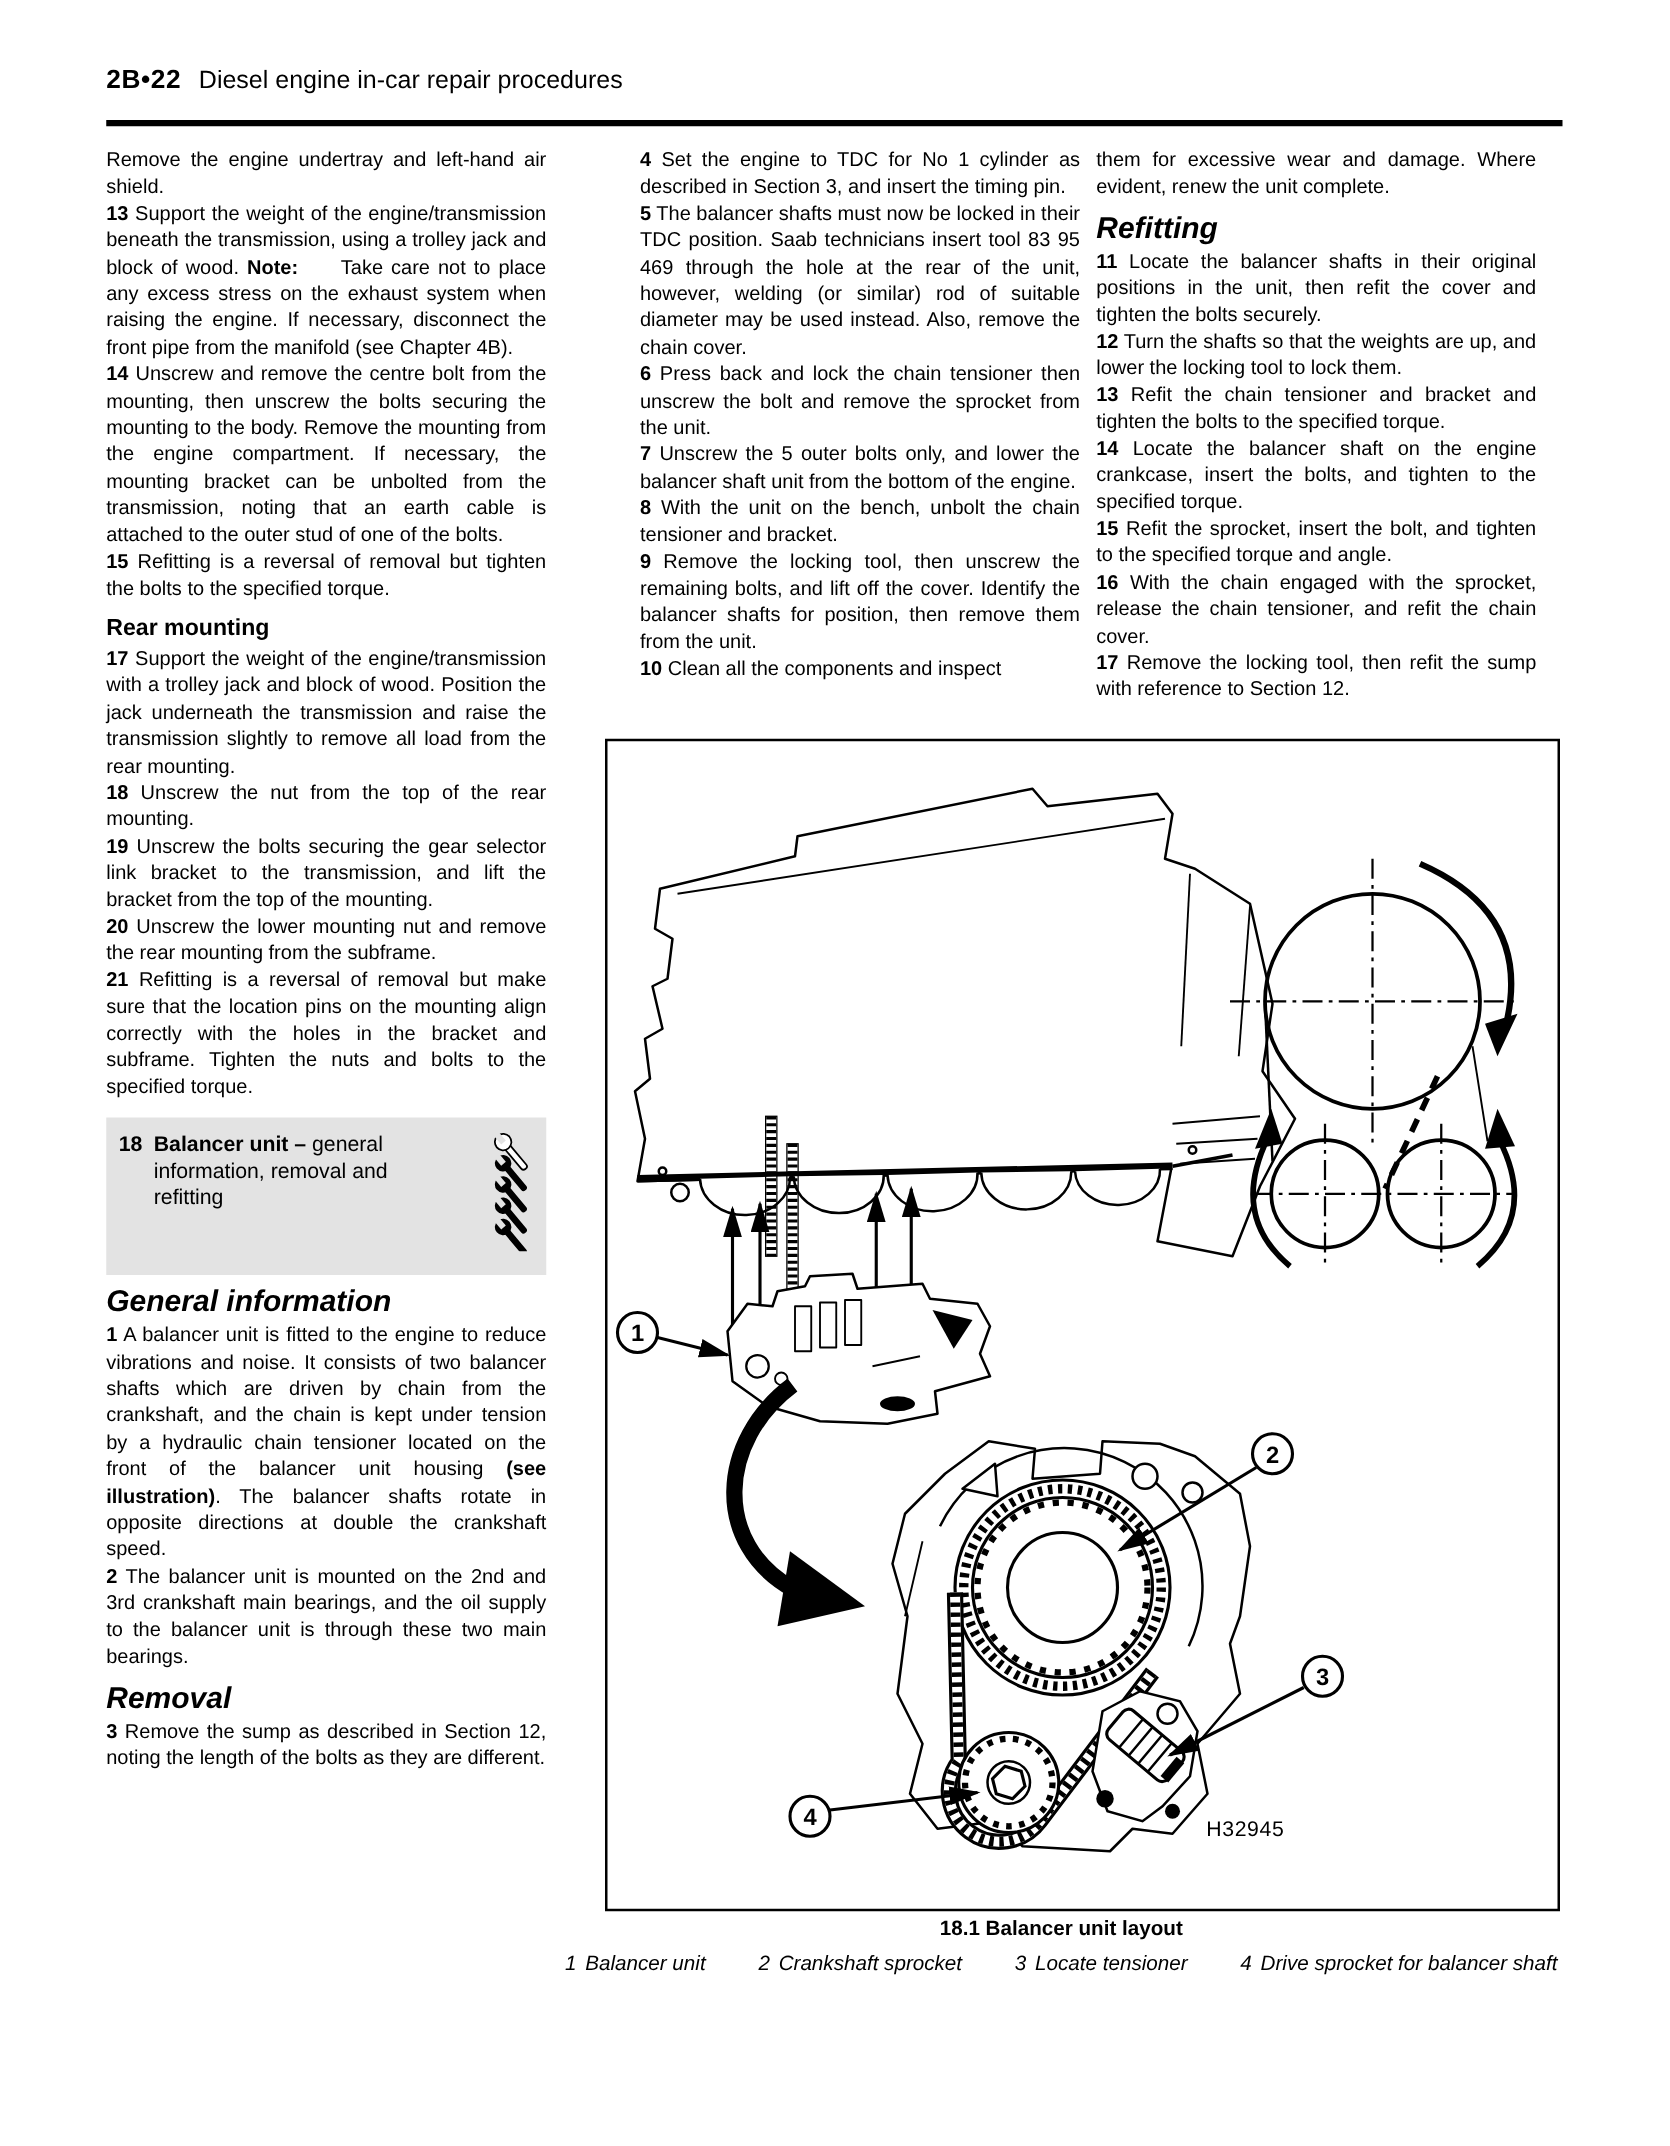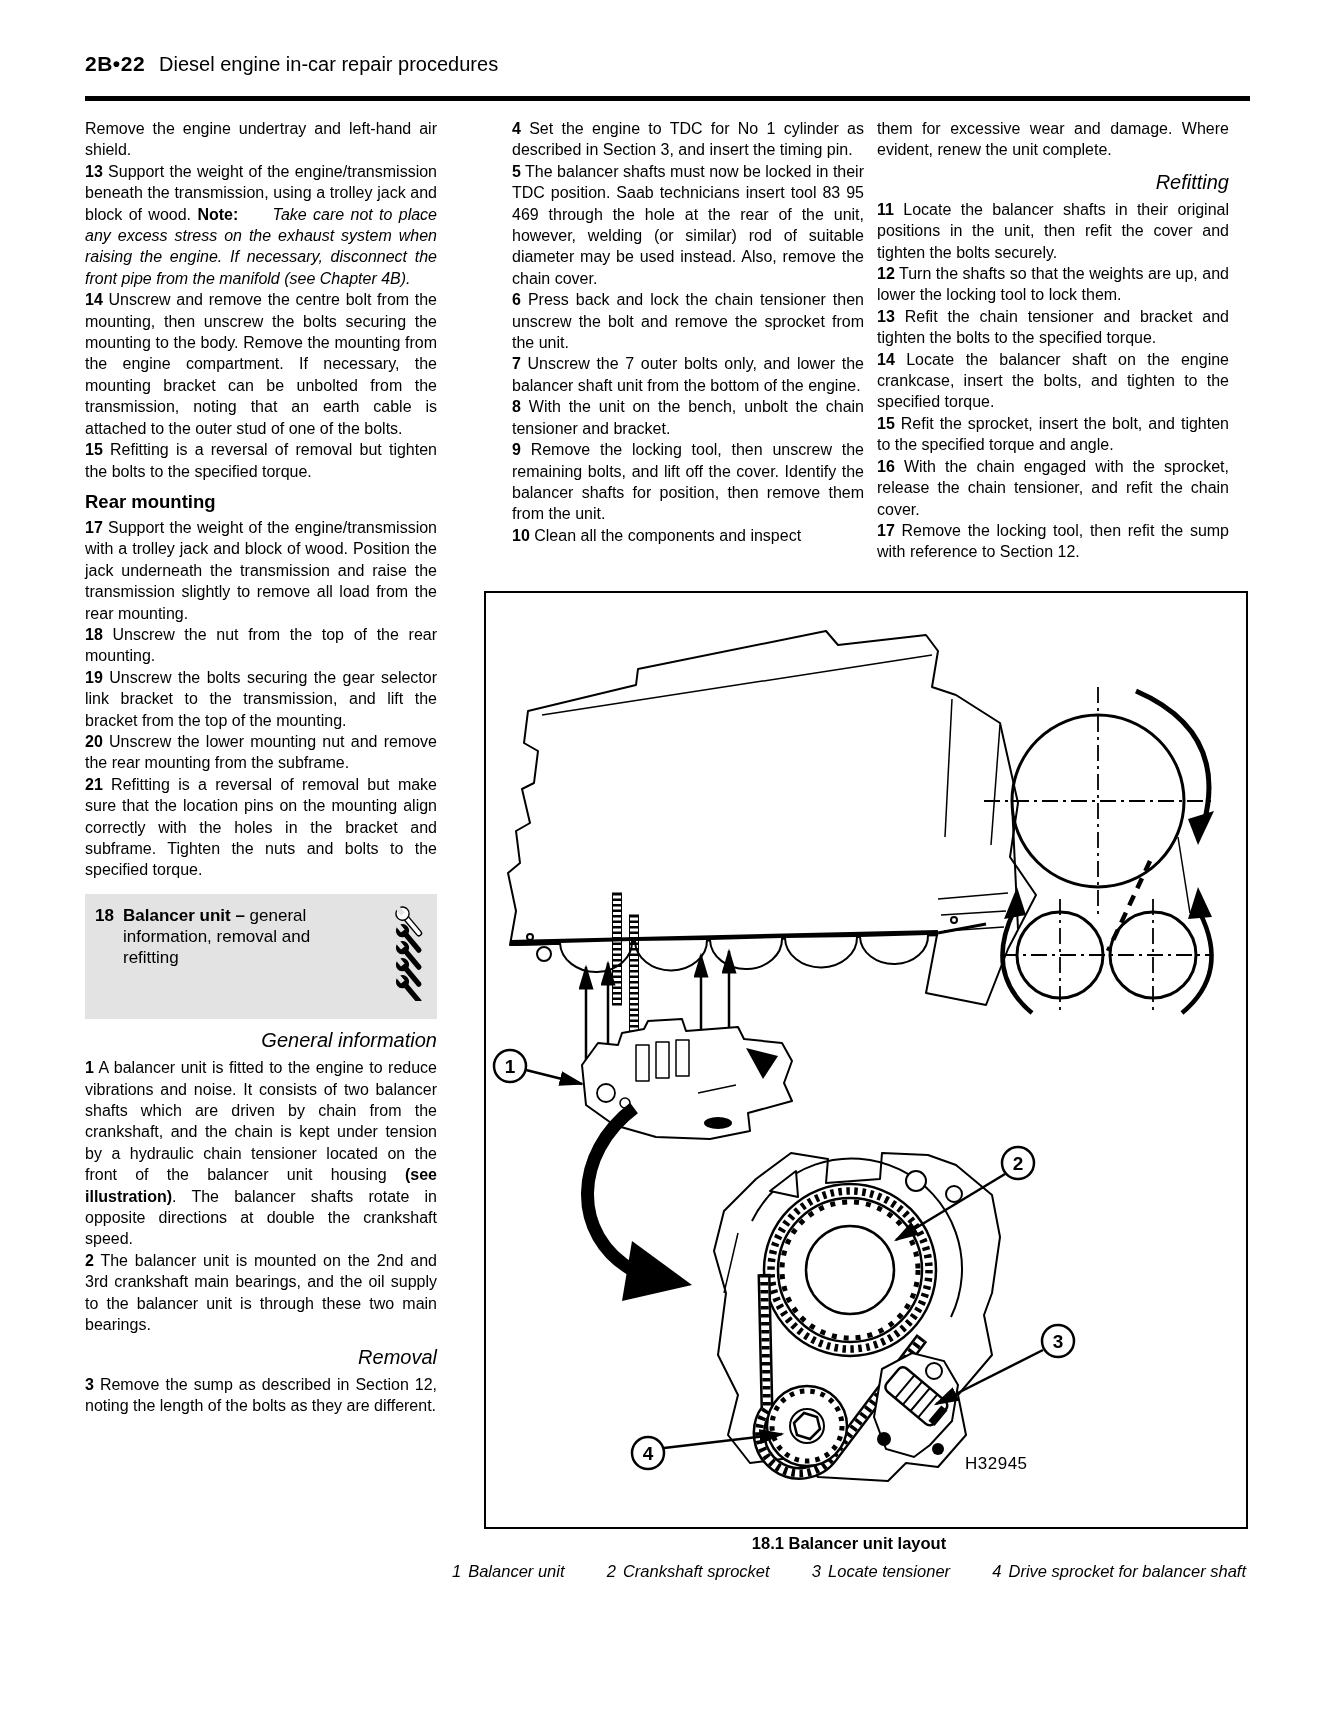--- a/index.html
+++ b/index.html
@@ -12,23 +12,23 @@
   .header-rule{position:absolute;left:85px;top:96px;width:1165px;height:5px;background:#000;}
   
   .col{position:absolute;top:118px;width:352px;font-size:16px;line-height:21.4px;
        text-align:justify;}
   #col-left{left:85px;}
   #col-middle{left:512px;}
   #col-right{left:877px;}
   .para{margin:0;}
   .seg-n{font-style:normal;font-weight:normal;}
   .seg-b{font-weight:bold;}
-  .seg-i{font-style:italic;margin-left:28px;}
+  .seg-i{margin-left:28px;}
   .h1{font-weight:bold;font-size:18.5px;margin:9px 0 4px;text-align:left;line-height:22px;}
-  .h2{font-weight:normal;font-style:italic;font-size:20px;margin:10px 0 5px;text-align:right;line-height:23px;}
+  .h2{font-weight:bold;font-style:italic;font-size:24px;margin:10px 0 5px;text-align:left;line-height:23px;}
   
   .section-box{background:#e3e3e3;margin:13px 0 9px;padding:11px 6px 13px 10px;
                display:flex;align-items:flex-start;text-align:left;}
   .sb-num{font-weight:bold;font-size:17px;width:28px;flex:0 0 28px;line-height:21px;}
   .sb-title{width:226px;font-size:17px;line-height:21px;}
   .sb-icons{margin-left:auto;margin-right:2px;}
   
   .figure-frame{position:absolute;left:484px;top:591px;width:760px;height:934px;
                 border:2px solid #000;background:#fff;}
   .figure-frame svg{display:block;}
@@ -98,21 +98,21 @@
       <div class="h2">General information</div>
       <p class="para"><span class="seg-b">1</span><span class="seg-n"> A balancer unit is fitted to the engine to reduce vibrations and noise. It consists of two balancer shafts which are driven by chain from the crankshaft, and the chain is kept under tension by a hydraulic chain tensioner located on the front of the balancer unit housing </span><span class="seg-b">(see illustration)</span><span class="seg-n">. The balancer shafts rotate in opposite directions at double the crankshaft speed.</span></p>
       <p class="para"><span class="seg-b">2</span><span class="seg-n"> The balancer unit is mounted on the 2nd and 3rd crankshaft main bearings, and the oil supply to the balancer unit is through these two main bearings.</span></p>
       <div class="h2">Removal</div>
       <p class="para"><span class="seg-b">3</span><span class="seg-n"> Remove the sump as described in Section 12, noting the length of the bolts as they are different.</span></p>
     </div>
   <div class="col" id="col-middle">
       <p class="para"><span class="seg-b">4</span><span class="seg-n"> Set the engine to TDC for No 1 cylinder as described in Section 3, and insert the timing pin.</span></p>
       <p class="para"><span class="seg-b">5</span><span class="seg-n"> The balancer shafts must now be locked in their TDC position. Saab technicians insert tool 83 95 469 through the hole at the rear of the unit, however, welding (or similar) rod of suitable diameter may be used instead. Also, remove the chain cover.</span></p>
       <p class="para"><span class="seg-b">6</span><span class="seg-n"> Press back and lock the chain tensioner then unscrew the bolt and remove the sprocket from the unit.</span></p>
-      <p class="para"><span class="seg-b">7</span><span class="seg-n"> Unscrew the 7 outer bolts only, and lower the balancer shaft unit from the bottom of the engine.</span></p>
+      <p class="para"><span class="seg-b">7</span><span class="seg-n"> Unscrew the 5 outer bolts only, and lower the balancer shaft unit from the bottom of the engine.</span></p>
       <p class="para"><span class="seg-b">8</span><span class="seg-n"> With the unit on the bench, unbolt the chain tensioner and bracket.</span></p>
       <p class="para"><span class="seg-b">9</span><span class="seg-n"> Remove the locking tool, then unscrew the remaining bolts, and lift off the cover. Identify the balancer shafts for position, then remove them from the unit.</span></p>
       <p class="para"><span class="seg-b">10</span><span class="seg-n"> Clean all the components and inspect</span></p>
     </div>
   <div class="col" id="col-right">
       <p class="para"><span class="seg-n">them for excessive wear and damage. Where evident, renew the unit complete.</span></p>
       <div class="h2">Refitting</div>
       <p class="para"><span class="seg-b">11</span><span class="seg-n"> Locate the balancer shafts in their original positions in the unit, then refit the cover and tighten the bolts securely.</span></p>
       <p class="para"><span class="seg-b">12</span><span class="seg-n"> Turn the shafts so that the weights are up, and lower the locking tool to lock them.</span></p>
       <p class="para"><span class="seg-b">13</span><span class="seg-n"> Refit the chain tensioner and bracket and tighten the bolts to the specified torque.</span></p>

